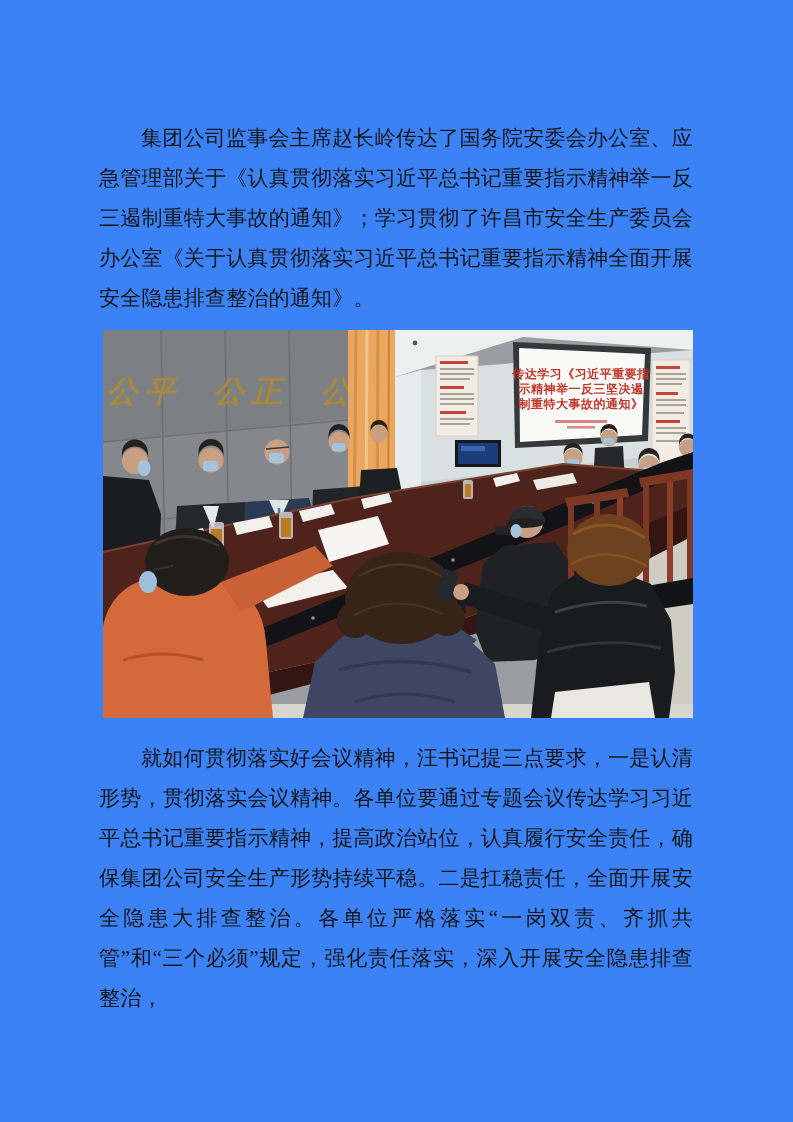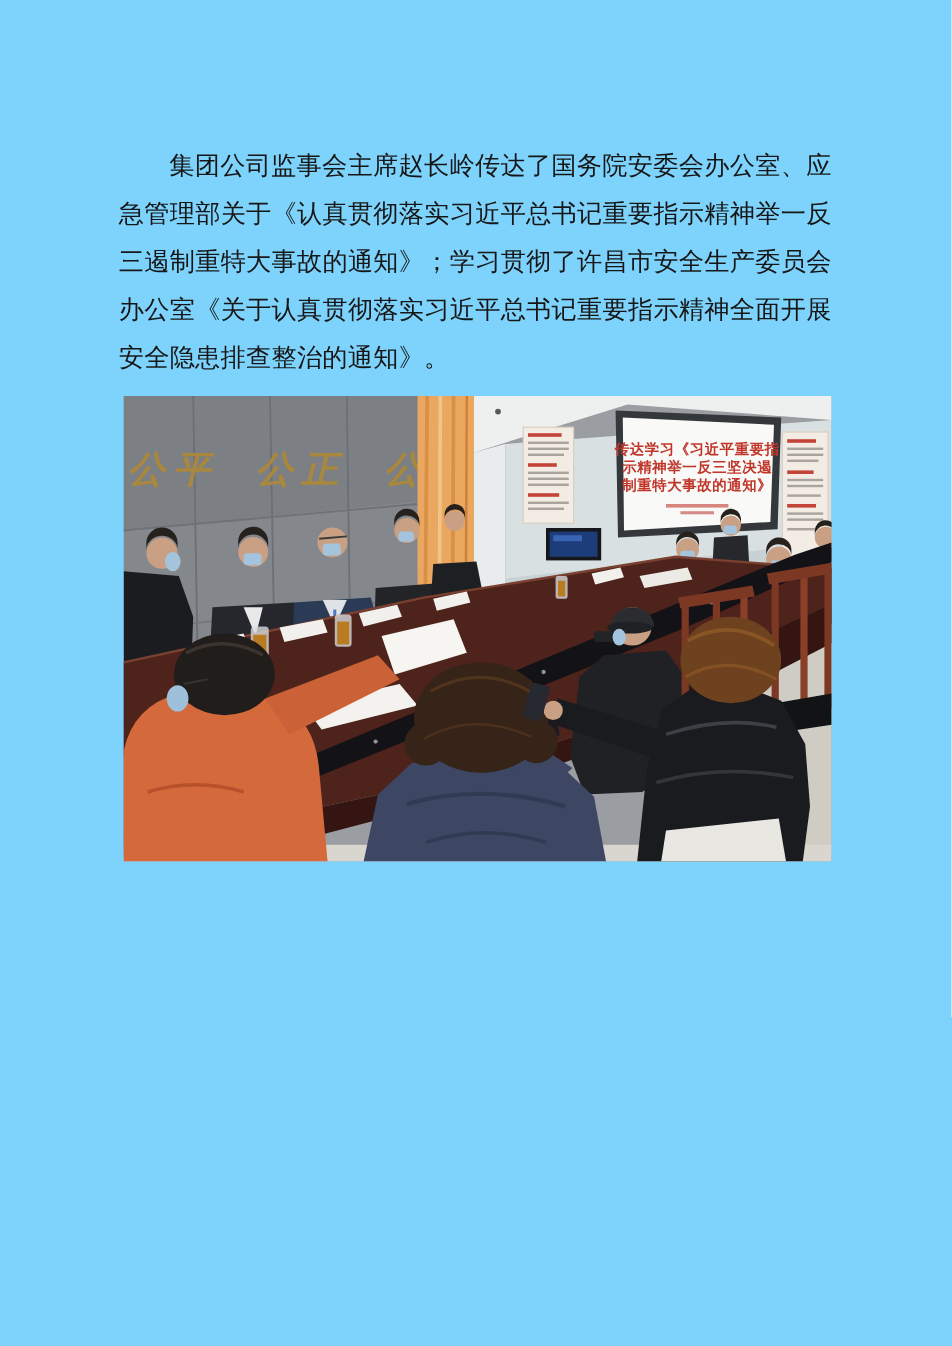--- a/index.html
+++ b/index.html
@@ -1,16 +1,16 @@
 <!DOCTYPE html>
 <html><head>
 <meta charset="utf-8">
 <style>
   html,body{margin:0;padding:0;background:#ffffff;}
-  .page{position:relative;width:793px;height:1122px;background:#7dd3fc;overflow:hidden;
+  .page{position:relative;width:793px;height:1122px;background:#3b82f6;overflow:hidden;
         font-family:"Liberation Serif","DejaVu Serif",serif;}
   .content{position:absolute;left:99px;top:118px;width:594px;}
   p.para{margin:0;font-size:21px;line-height:40px;color:#161616;text-align:justify;
          text-indent:2em;letter-spacing:.2px;font-weight:400;}
   figure.photo{margin:12px 0 20px 4px;width:590px;height:388px;padding:0;}
   figure.photo svg{display:block;width:590px;height:388px;}
   .slogan{font-family:"Liberation Serif",serif;font-weight:bold;font-style:italic;
           font-size:31px;letter-spacing:7px;word-spacing:16px;}
   .screen-line{font-family:"Liberation Serif",serif;font-weight:bold;font-size:12px;letter-spacing:.5px;}
 </style>
@@ -275,15 +275,16 @@
           <path d="M452,282 Q500,266 544,276" stroke="#45484e" stroke-width="3" fill="none" opacity=".8"></path>
           <path d="M444,322 Q500,306 558,318" stroke="#3a3c40" stroke-width="3" fill="none" opacity=".8"></path>
           <polygon points="452,362 546,352 552,388 448,388" fill="#e9e7e2"></polygon>
           <ellipse cx="506" cy="220" rx="42" ry="36" fill="#6e411f"></ellipse>
           <path d="M470,204 Q506,184 542,208" stroke="#8a5526" stroke-width="3" fill="none"></path>
           <path d="M468,234 Q504,214 544,236" stroke="#8a5526" stroke-width="2.5" fill="none" opacity=".8"></path>
         </g>
       </svg>
     </figure>
 
+    <p class="para">就如何贯彻落实好会议精神，汪书记提三点要求，一是认清形势，贯彻落实会议精神。各单位要通过专题会议传达学习习近平总书记重要指示精神，提高政治站位，认真履行安全责任，确保集团公司安全生产形势持续平稳。二是扛稳责任，全面开展安全隐患大排查整治。各单位严格落实“一岗双责、齐抓共管”和“三个必须”规定，强化责任落实，深入开展安全隐患排查整治，</p>
 
   </div>
 </div>
 
 </body></html>

